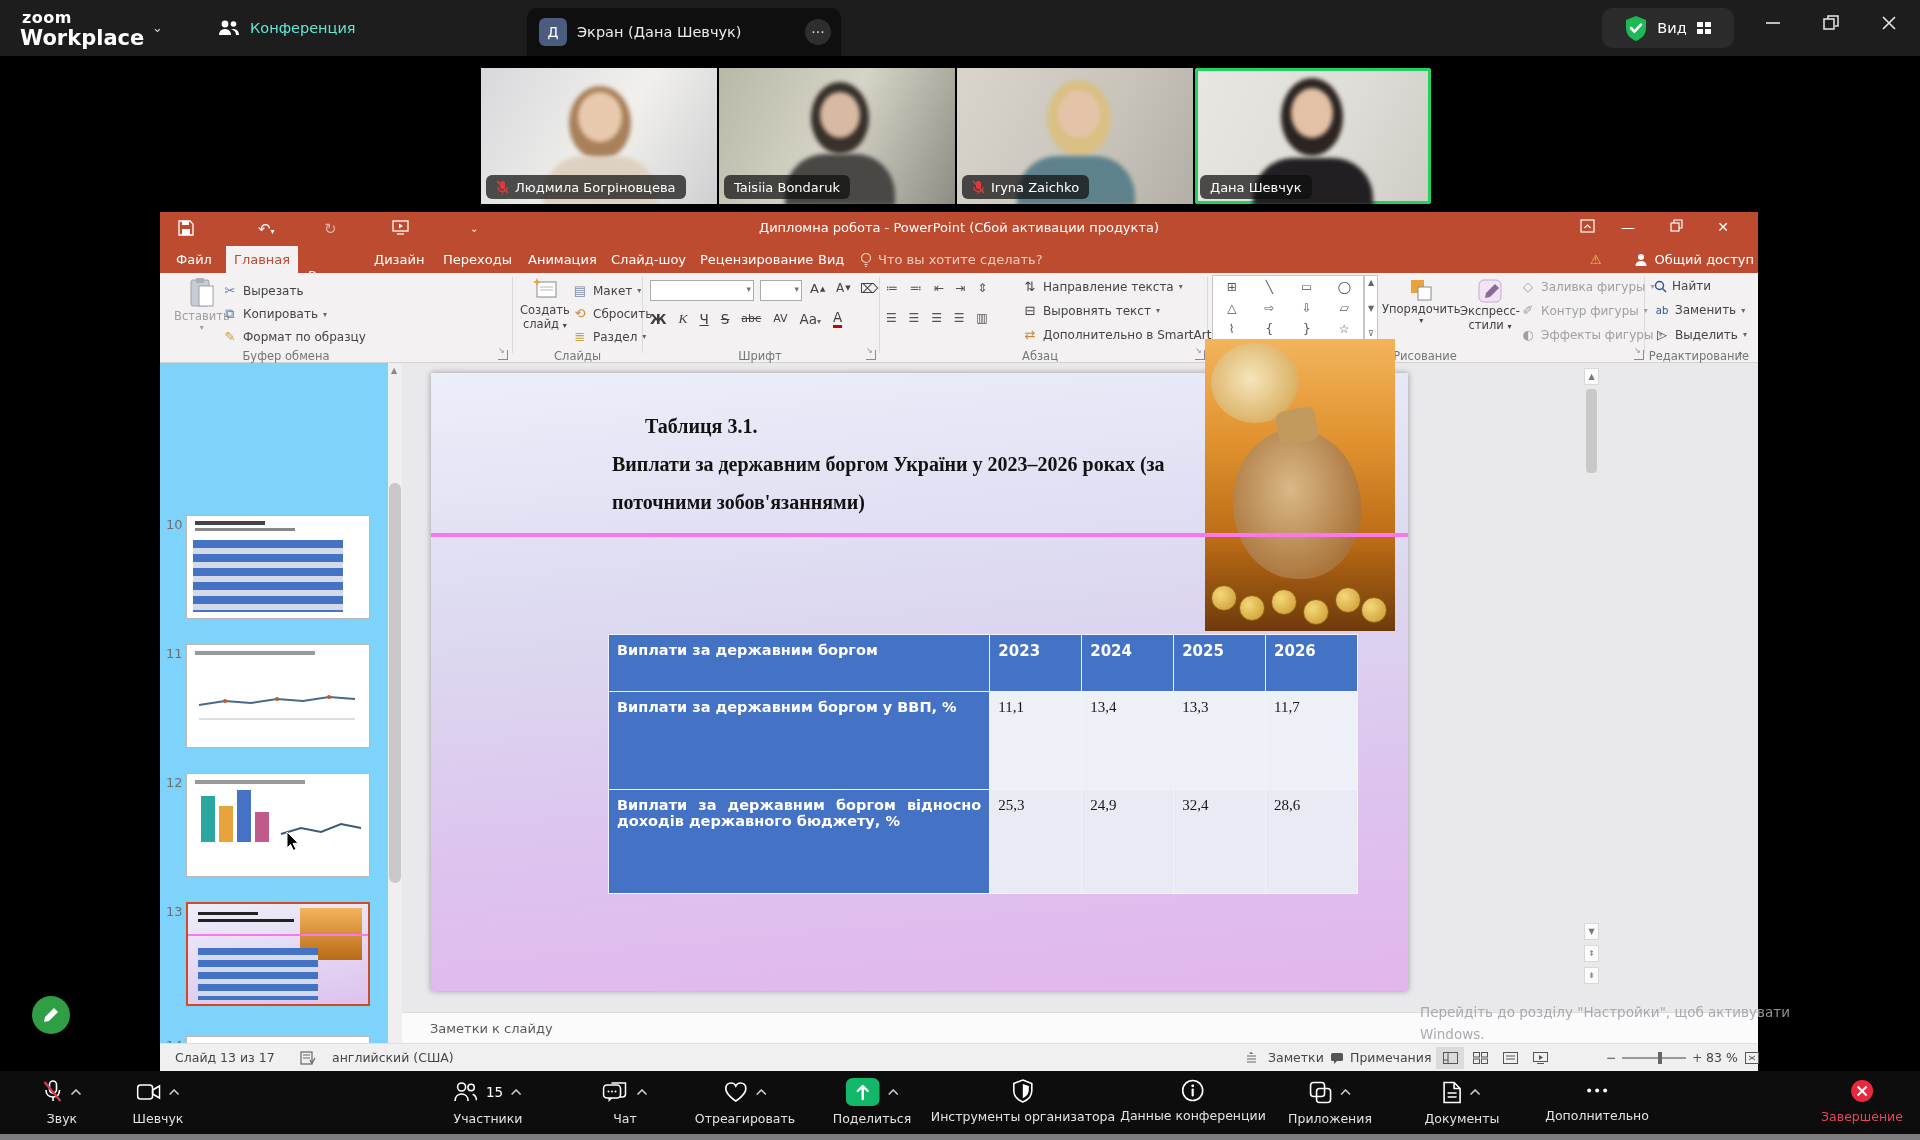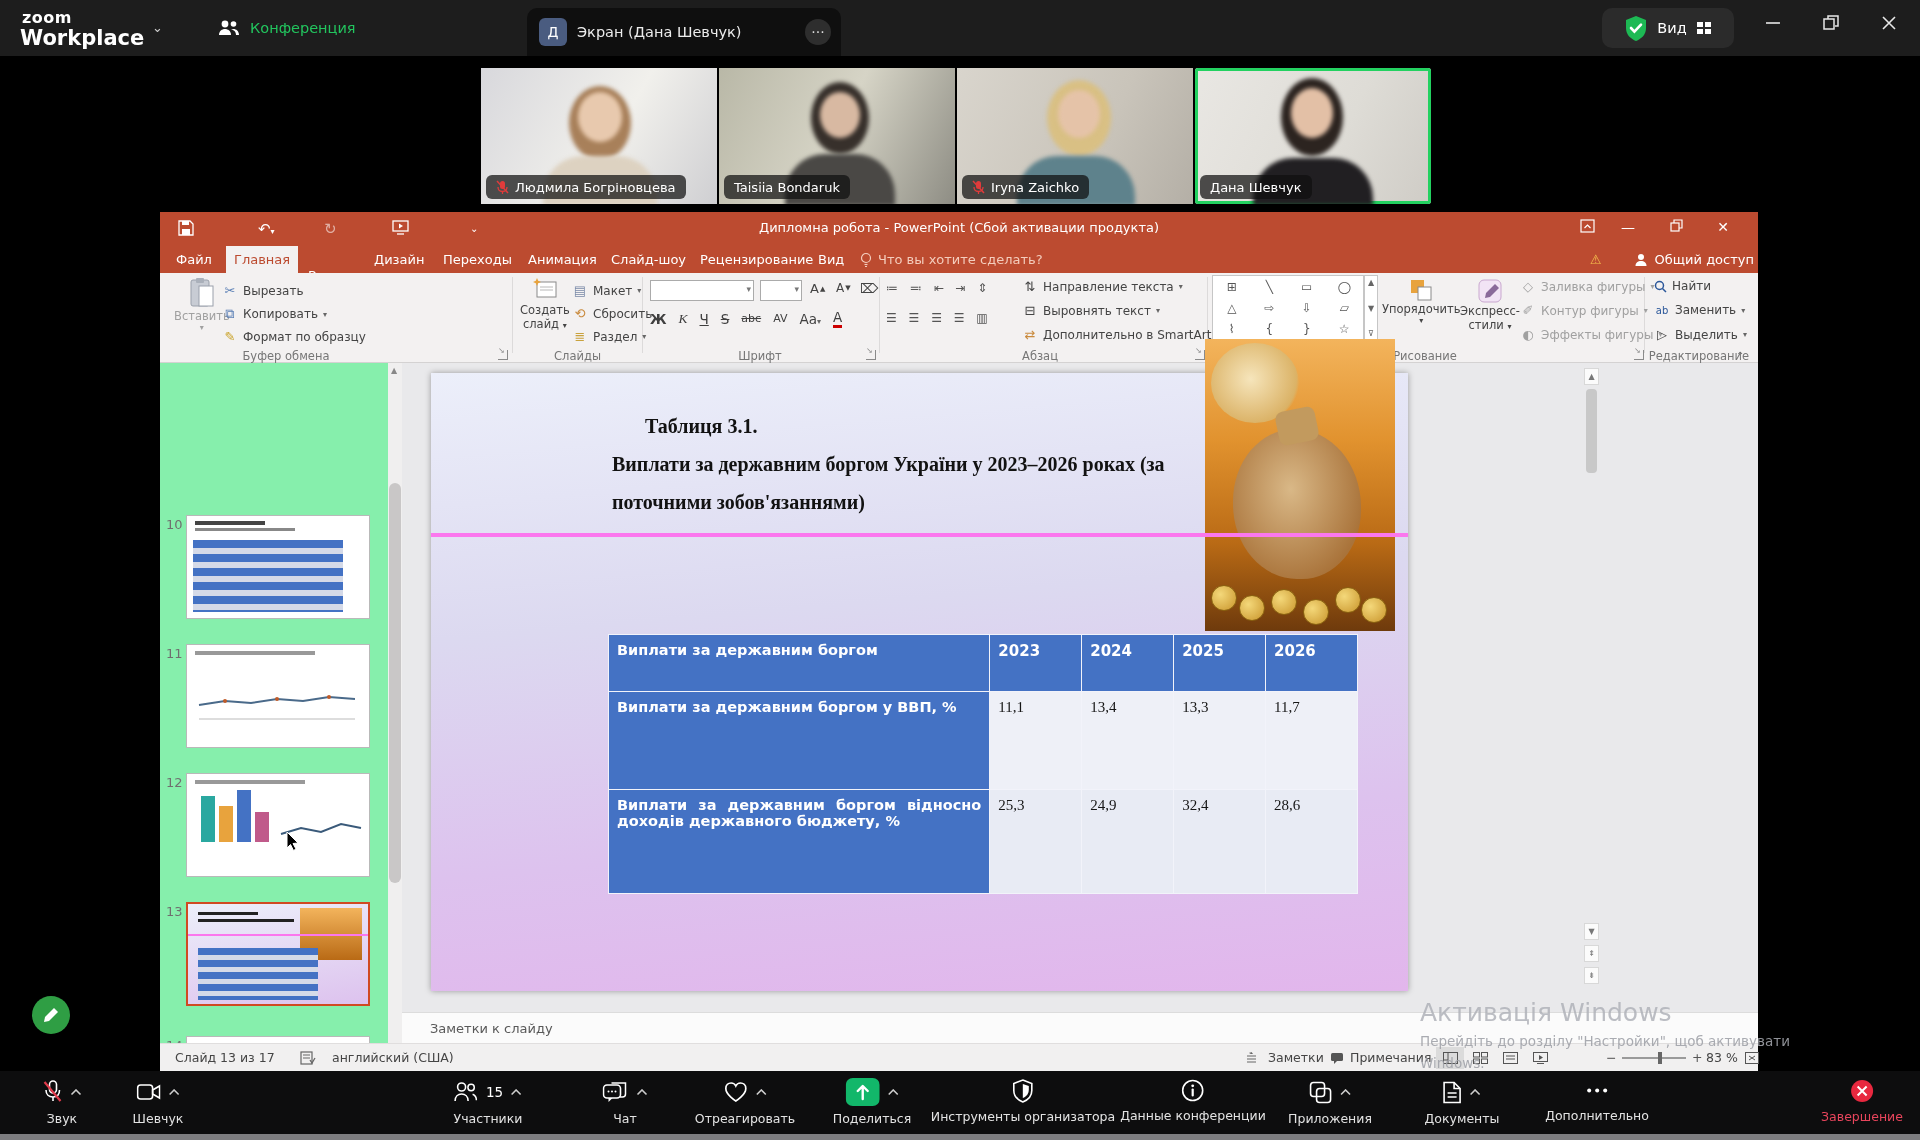--- a/index.html
+++ b/index.html
@@ -7,21 +7,21 @@
   #screen { position:relative; width:1920px; height:1140px; background:#000; overflow:hidden;
             font-family:"DejaVu Sans","Liberation Sans",sans-serif; }
   .abs { position:absolute; }
 
   
   #topbar { position:absolute; left:0; top:0; width:1920px; height:56px; background:#1d1d1d; }
   .logo-zoom { position:absolute; left:22px; top:8px; color:#fff; font-size:16px; font-weight:bold; letter-spacing:.5px; }
   .logo-wp  { position:absolute; left:20px; top:26px; color:#fff; font-size:21px; font-weight:600; }
   .chev-down { position:absolute; left:152px; top:20px; color:#cfcfcf; font-size:13px; }
   .meet-tab { position:absolute; left:208px; top:12px; height:32px; display:flex; align-items:center; gap:10px;
-              color:#22c55e; font-size:14.5px; padding:0 10px; border-radius:8px; }
+              color:#5eead4; font-size:14.5px; padding:0 10px; border-radius:8px; }
   #screen-tab { position:absolute; left:527px; top:8px; width:314px; height:48px; background:#0f0f0f;
                 border-radius:10px 10px 0 0; display:flex; align-items:center; padding-left:12px; gap:10px; }
   .doc-avatar { width:28px; height:28px; border-radius:6px; background:#4a5c80; color:#fff; font-size:14px;
                 display:flex; align-items:center; justify-content:center; }
   #screen-tab .t-label { color:#ececec; font-size:14.5px; }
   .more-circle { position:absolute; right:10px; width:26px; height:26px; border-radius:50%; background:#2e2e2e;
                  color:#dcdcdc; font-size:14px; display:flex; align-items:center; justify-content:center; }
   #view-pill { position:absolute; left:1602px; top:8px; width:132px; height:40px; background:#2b2b2b; border-radius:10px;
                display:flex; align-items:center; justify-content:center; gap:9px; }
   .shield-g { width:24px; height:27px; }
@@ -61,21 +61,21 @@
   .combo { position:absolute; height:21px; background:#fff; border:1px solid #ababab; }
   .combo:after { content:"▾"; position:absolute; right:2px; top:3px; font-size:9px; color:#777; }
   .fbtn { display:inline-block; margin-right:7px; font-size:13.5px; color:#3f3f3f; }
   .gallery { position:absolute; left:1052px; top:2px; width:152px; height:66px; background:#fff; border:1px solid #c6c6c6;
              display:grid; grid-template-columns:repeat(4,1fr); }
   .gallery span { display:flex; align-items:center; justify-content:center; font-size:12px; color:#555; }
   .gal-scroll { position:absolute; left:1204px; top:2px; width:14px; height:66px; background:#fff; border:1px solid #c6c6c6;
                 display:flex; flex-direction:column; align-items:center; justify-content:space-between; padding:2px 0; font-size:8px; color:#666; }
 
   
-  #panel { position:absolute; left:0; top:151px; width:228px; height:694px; background:#86efac; overflow:hidden; }
+  #panel { position:absolute; left:0; top:151px; width:228px; height:694px; background:#7dd3fc; overflow:hidden; }
   .thumb-num { position:absolute; left:6px; font-size:13px; color:#6f6f6f; }
   .thumb { position:absolute; left:26px; width:184px; height:104px; background:#fff; border:1px solid #b9b9b9; overflow:hidden; }
   .thumb.sel { border:2px solid #d04a22; }
   .mini { position:absolute; }
   #panel-sb { position:absolute; left:228px; top:151px; width:14px; height:694px; background:#f0efef; }
   #panel-sb .pthumb { position:absolute; left:1px; width:12px; background:#c9c7c7; border-radius:6px; }
 
   
   #slide-area { position:absolute; left:242px; top:151px; width:1356px; height:649px; background:#e9e9eb; }
   #slide { position:absolute; left:29px; top:10px; width:977px; height:618px;
@@ -648,21 +648,20 @@
       <div class="viewbtn" style="left:1578px;">
         <svg width="14" height="12" viewBox="0 0 14 12">
             <rect x="0.5" y="0.5" width="13" height="11" fill="none" stroke="#555"></rect>
             <path d="M4 4l6 4M10 4L4 8" stroke="#555"></path>
           </svg>
       </div>
     </div>
   </div>
 
   <div id="watermark">
-    <div id="wm1">Активація Windows</div>
     <div id="wm2">Перейдіть до розділу "Настройки", щоб активувати</div>
     <div id="wm3">Windows.</div>
   </div>
 
   <div id="annotate">
     <svg width="18" height="18" viewBox="0 0 18 18">
         <path d="M12 2l4 4-9 9-5 1 1-5z" fill="#fff"></path>
       </svg>
   </div>
 

